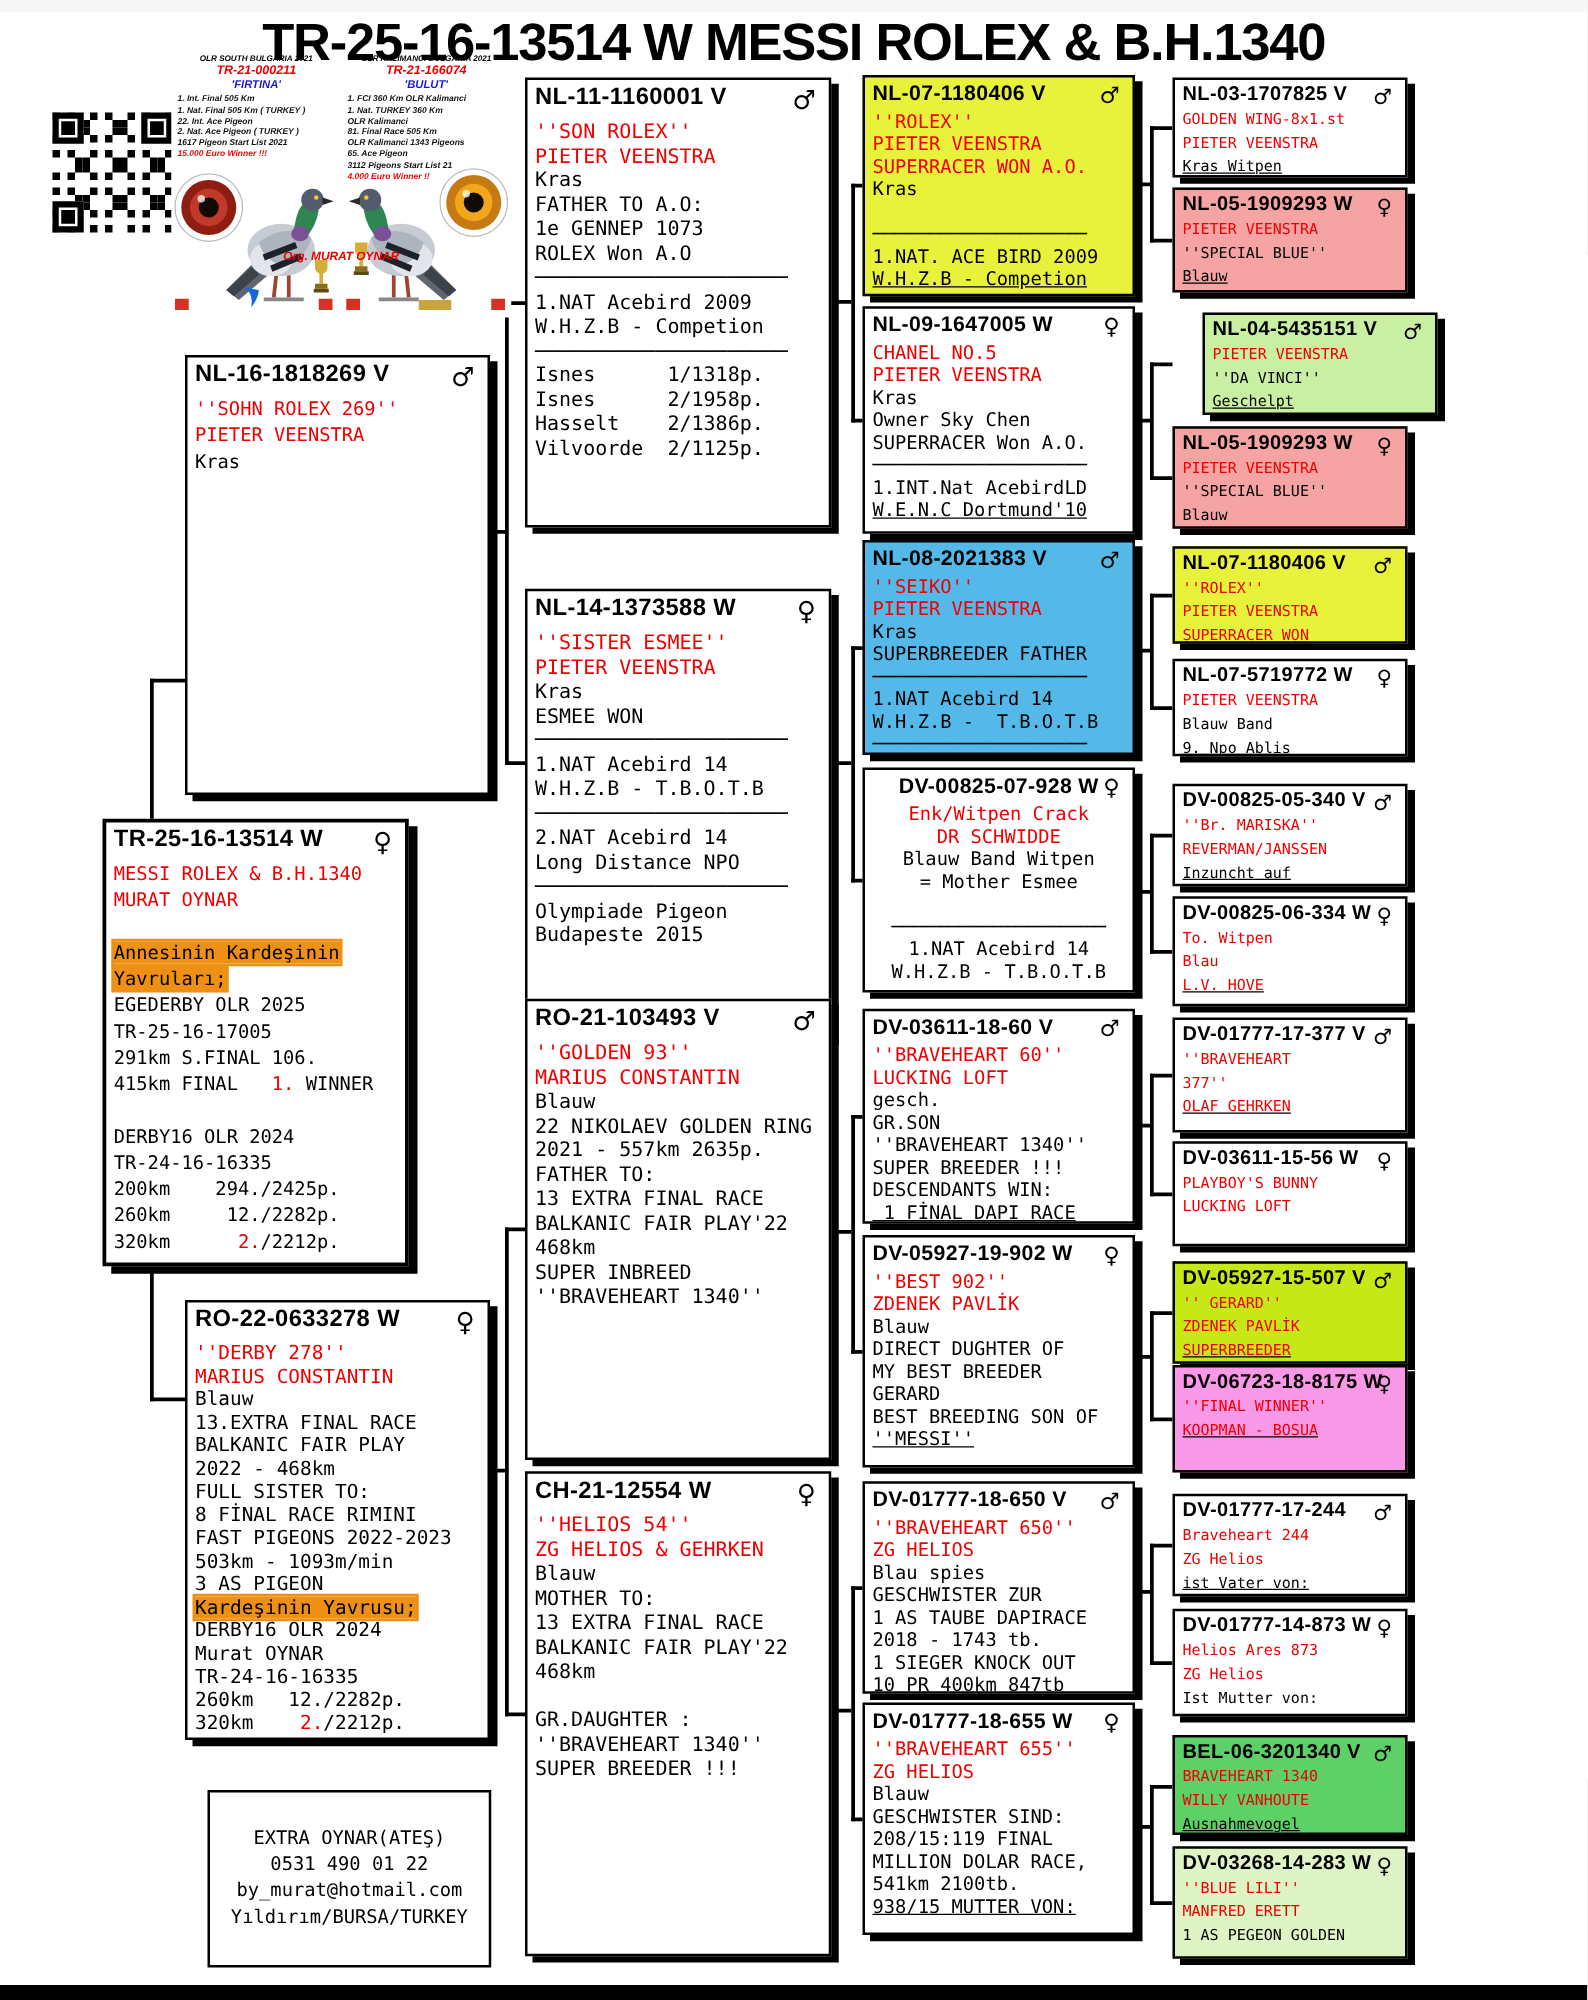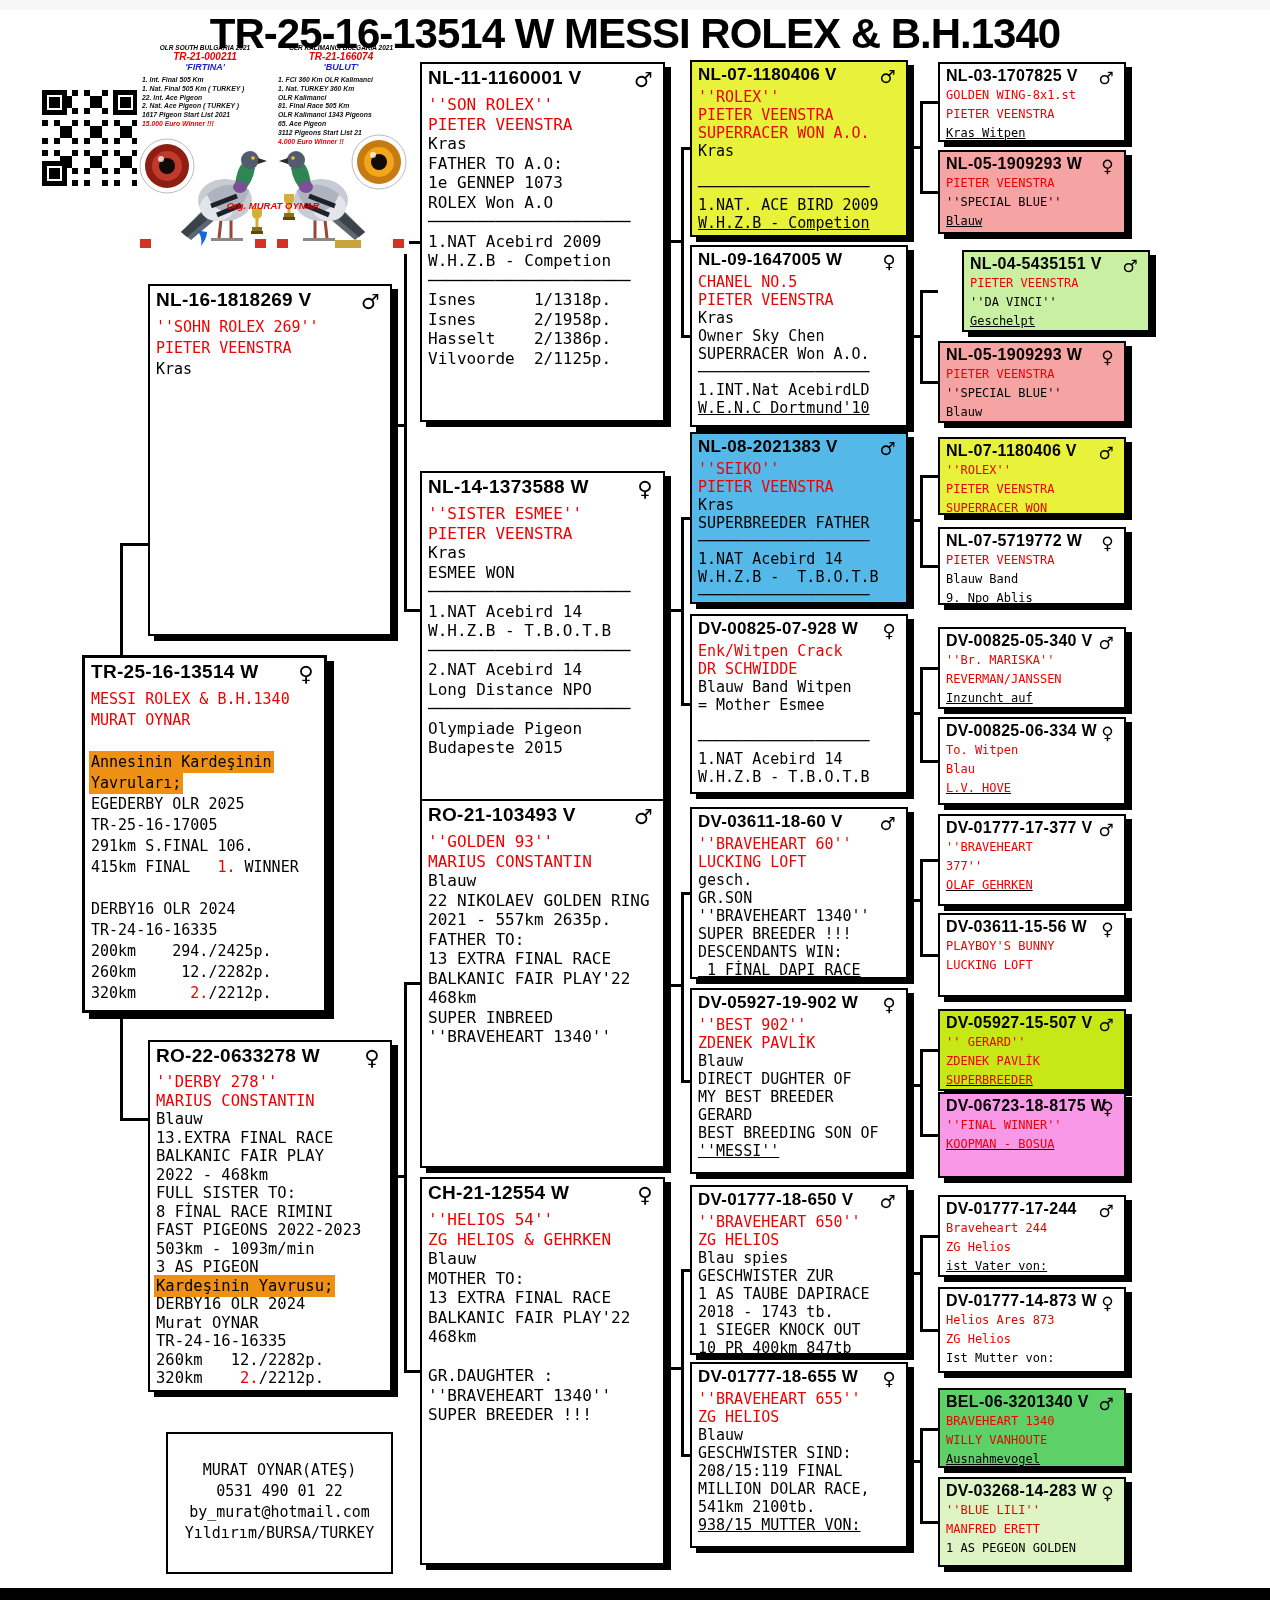--- a/index.html
+++ b/index.html
@@ -283,21 +283,21 @@
       <div class="bline"><span>3 AS PIGEON</span></div>
       <div class="bline hl"><span>Kardeşinin Yavrusu;</span></div>
       <div class="bline"><span>DERBY16 OLR 2024</span></div>
       <div class="bline"><span>Murat OYNAR</span></div>
       <div class="bline"><span>TR-24-16-16335</span></div>
       <div class="bline"><span>260km   12./2282p.</span></div>
       <div class="bline"><span>320km    </span><span class="red">2.</span><span>/2212p.</span></div>
     </div>
 
   <div id="contact">
-      <div class="cline">MURAT OYNAR(ATEŞ)</div>
+      <div class="cline">EXTRA OYNAR(ATEŞ)</div>
       <div class="cline">0531 490 01 22</div>
       <div class="cline">by_murat@hotmail.com</div>
       <div class="cline">Yıldırım/BURSA/TURKEY</div>
     </div>
 
   <div class="pbox c2" style="left: 420px; top: 62px; width: 245px; height: 360px; background: rgb(255, 255, 255);">
       <div class="bhead">NL-11-1160001 V<span class="sex">♂</span></div>
       <div class="bline"><span class="red">''SON ROLEX''</span></div>
       <div class="bline"><span class="red">PIETER VEENSTRA</span></div>
       <div class="bline"><span>Kras</span></div>
@@ -384,21 +384,21 @@
       <div class="bhead">NL-08-2021383 V<span class="sex">♂</span></div>
       <div class="bline"><span class="red">''SEIKO''</span></div>
       <div class="bline"><span class="red">PIETER VEENSTRA</span></div>
       <div class="bline"><span>Kras</span></div>
       <div class="bline"><span>SUPERBREEDER FATHER</span></div>
       <div class="bline"><span>───────────────────</span></div>
       <div class="bline"><span>1.NAT Acebird 14</span></div>
       <div class="bline"><span>W.H.Z.B -  T.B.O.T.B</span></div>
       <div class="bline"><span>───────────────────</span></div>
     </div>
-  <div class="pbox c3" style="left: 690px; top: 614px; width: 218px; height: 180px; background: rgb(255, 255, 255);">
+  <div class="pbox c3" style="left: 690px; top: 614px; width: 218px; height: 180px; background: rgb(255, 255, 255); text-align: center;">
       <div class="bhead">DV-00825-07-928 W<span class="sex">♀</span></div>
       <div class="bline"><span class="red">Enk/Witpen Crack</span></div>
       <div class="bline"><span class="red">DR SCHWIDDE</span></div>
       <div class="bline"><span>Blauw Band Witpen</span></div>
       <div class="bline"><span>= Mother Esmee</span></div>
       <div class="bline"><span> </span></div>
       <div class="bline"><span>───────────────────</span></div>
       <div class="bline"><span>1.NAT Acebird 14</span></div>
       <div class="bline"><span>W.H.Z.B - T.B.O.T.B</span></div>
       <div class="bline"><span>───────────────────</span></div>

